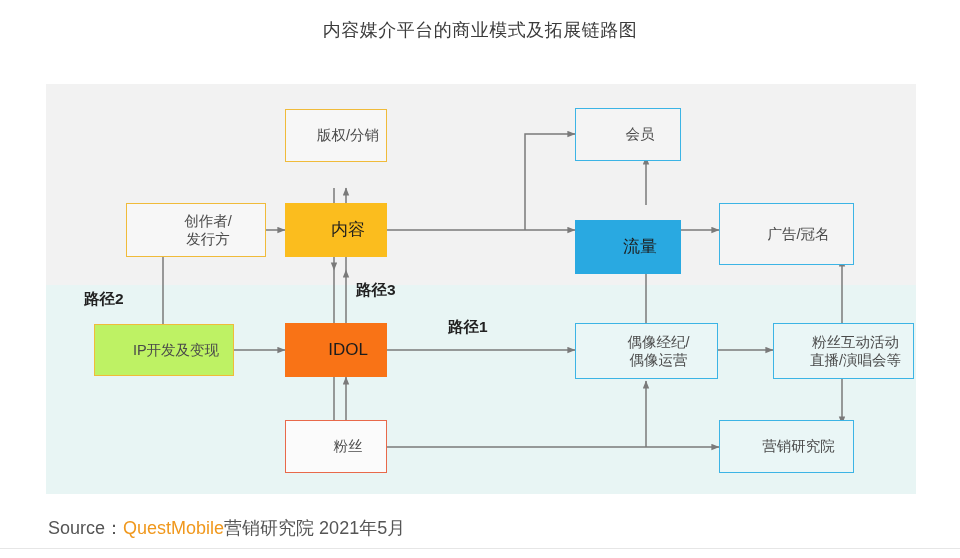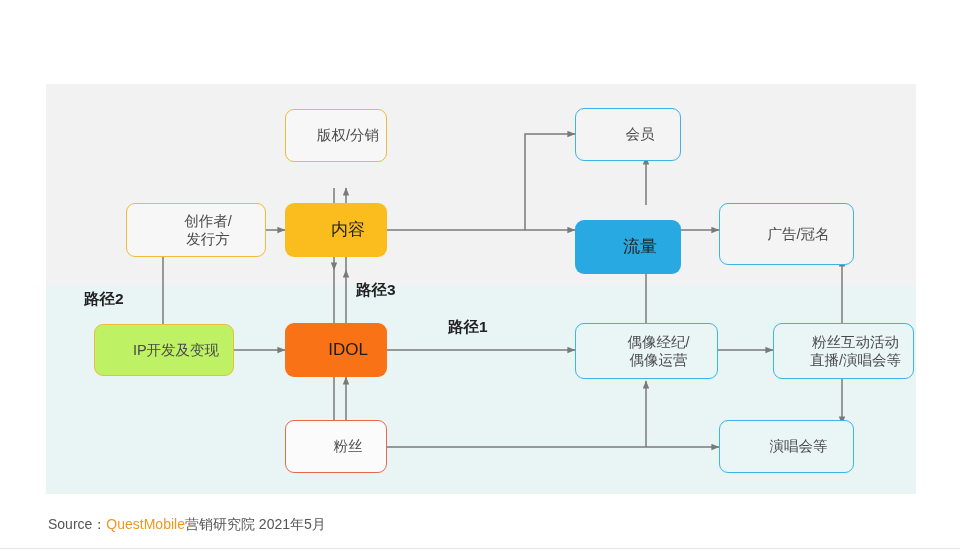--- a/index.html
+++ b/index.html
@@ -59,21 +59,21 @@
     top: 0;
     width: 870px;
     height: 410px;
     pointer-events: none;
   }
 
   
   .node {
     position: absolute;
     box-sizing: border-box;
-    border-radius: 9px;
+    border-radius: 0;
     display: flex;
     align-items: center;
     justify-content: center;
     text-align: center;
     font-size: 14.5px;
     line-height: 1.25;
     white-space: pre-line;
     z-index: 3;
     padding-left: 24px;
   }
@@ -119,41 +119,42 @@
     color: #222222;
     z-index: 4;
     white-space: nowrap;
   }
 
   
   .source {
     position: absolute;
     left: 48px;
     top: 516px;
-    font-size: 14px;
+    font-size: 18px;
     color: #555555;
     white-space: nowrap;
   }
   .source .brand {
     color: #f0981d;
   }
   .footer-rule {
     position: absolute;
     left: 0;
     top: 548px;
     width: 960px;
     height: 1px;
     background: #e6e6e6;
   }
 </style>
 </head>
 <body>
 
 <div id="page-root">
 
+  <div class="chart-title">内容媒介平台的商业模式及拓展链路图</div>
 
   <div class="panel">
     <div class="panel-band-bottom"></div>
 
     <svg class="connectors" viewBox="0 0 870 410" width="870" height="410">
       <defs>
         <marker id="ah" markerWidth="9" markerHeight="9" refX="7.6" refY="3.2" orient="auto" markerUnits="userSpaceOnUse">
           <path d="M0,0 L8,3.2 L0,6.4 z" fill="#7a7a7a"></path>
         </marker>
       </defs>
@@ -220,21 +221,21 @@
     <div class="node filled fill-red" style="left:239px; top:239px; width:102px; height:54px;">IDOL</div>
 
     <div class="node outline-blue-cy" style="left:529px; top:239px; width:143px; height:56px;">偶像经纪/
 偶像运营</div>
 
     <div class="node outline-blue-cy" style="left:727px; top:239px; width:141px; height:56px;">粉丝互动活动
 直播/演唱会等</div>
 
     <div class="node outline-red-cy" style="left:239px; top:336px; width:102px; height:53px;">粉丝</div>
 
-    <div class="node outline-blue-cy" style="left:673px; top:336px; width:135px; height:53px;">演唱会等</div>
+    <div class="node outline-blue-cy" style="left:673px; top:336px; width:135px; height:53px;">营销研究院</div>
 
     <div class="path-label" style="left:38px; top:205px;">路径2</div>
 
     <div class="path-label" style="left:310px; top:196px;">路径3</div>
 
     <div class="path-label" style="left:402px; top:233px;">路径1</div>
 
   </div>
 
   <div class="source">

